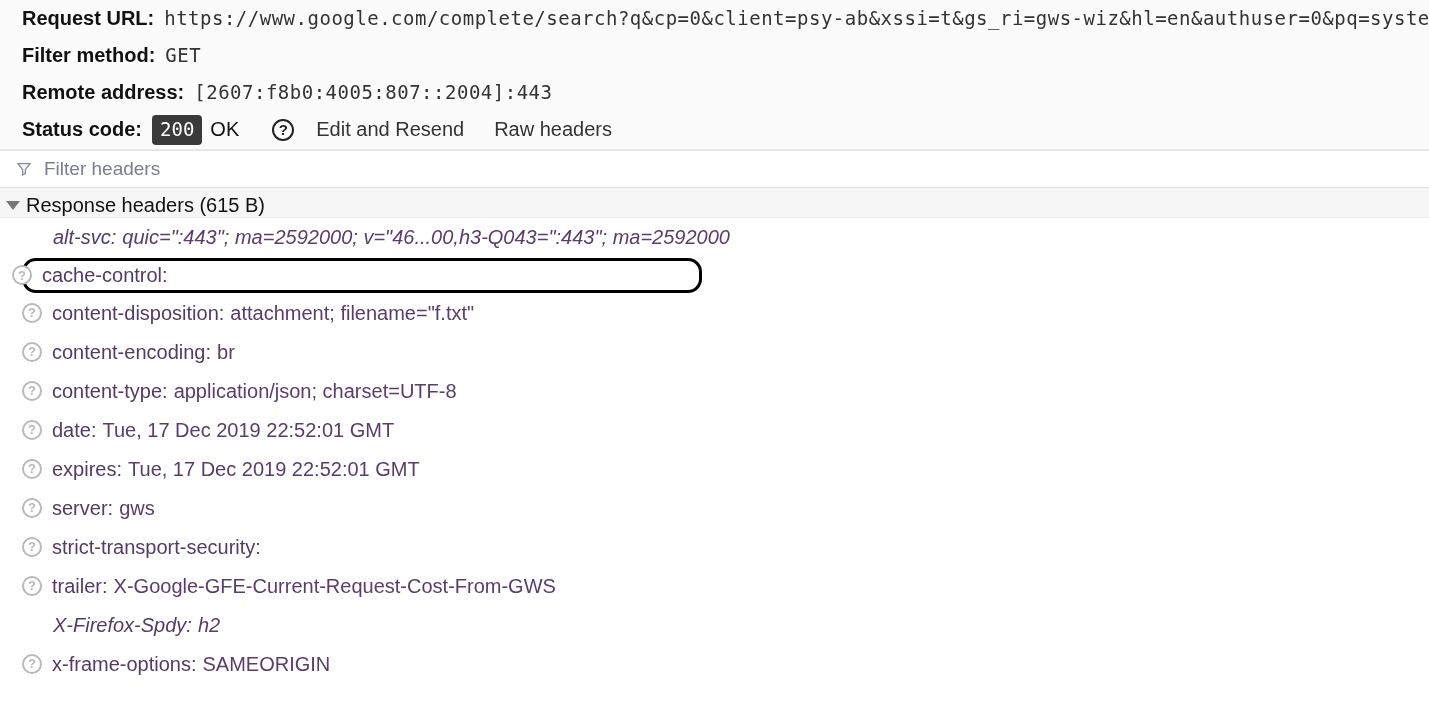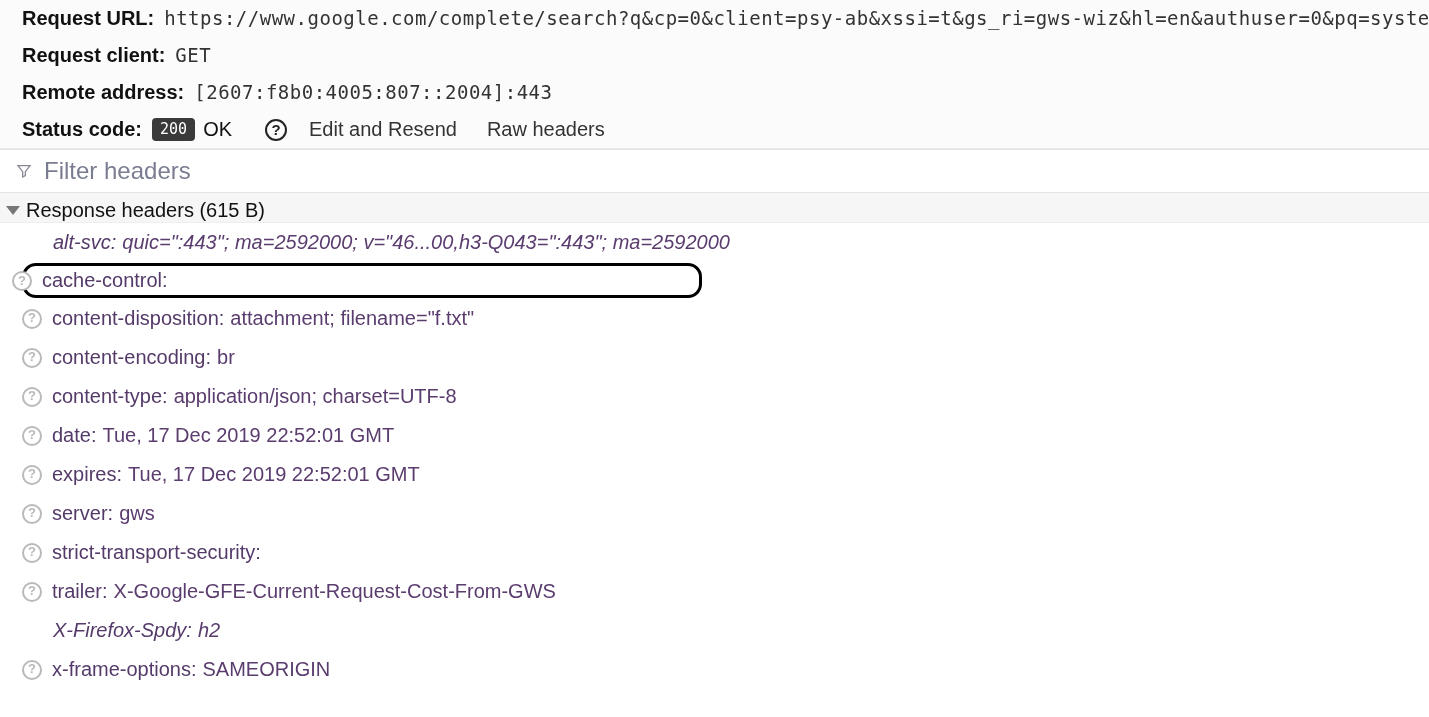--- a/index.html
+++ b/index.html
@@ -32,21 +32,21 @@
     font-family: "Menlo", "Consolas", monospace;
     font-size: 19px;
     color: #333;
     letter-spacing: 0.5px;
   }
   .badge {
     display: inline-block;
     background: #3a3a3a;
     color: #fff;
     font-family: "Menlo", "Consolas", monospace;
-    font-size: 15px;
+    font-size: 19px;
     padding: 1px 8px;
     border-radius: 4px;
     margin-right: 8px;
   }
   .ok { margin-right: 27px; }
   .help-circle {
     display: inline-flex; align-items: center; justify-content: center;
     width: 22px; height: 22px; border: 2px solid #222; border-radius: 50%;
     font-size: 15px; font-weight: 700; color: #222;
     margin: 0 22px 0 6px;
@@ -62,21 +62,21 @@
     background: #fff;
     padding: 6px 16px;
     display: flex; align-items: center;
   }
   .filter-icon {
     width: 16px; height: 16px; margin-right: 10px;
     color: #888a9a;
   }
   .filter-input {
     border: none; outline: none; background: transparent;
-    font-size: 24px; color: #6a6d82; width: 400px;
+    font-size: 19px; color: #6a6d82; width: 400px;
     font-family: inherit;
   }
   .filter-input::placeholder { color: #7a7d91; }
   .section-title {
     display: flex; align-items: center;
     padding: 6px 6px 0 6px;
     background: #f6f6f6;
     border-bottom: 1px solid #eee;
     cursor: pointer;
   }
@@ -110,21 +110,21 @@
 </style>
 </head>
 <body>
 
 <div class="panel">
   <div class="row">
     <span class="label">Request URL:</span>
     <span class="value-mono">https://www.google.com/complete/search?q&amp;cp=0&amp;client=psy-ab&amp;xssi=t&amp;gs_ri=gws-wiz&amp;hl=en&amp;authuser=0&amp;pq=system design interview&amp;</span>
   </div>
   <div class="row">
-    <span class="label">Request client:</span>
+    <span class="label">Filter method:</span>
     <span class="value-mono">GET</span>
   </div>
   <div class="row">
     <span class="label">Remote address:</span>
     <span class="value-mono">[2607:f8b0:4005:807::2004]:443</span>
   </div>
   <div class="row">
     <span class="label">Status code:</span>
     <span class="badge">200</span>
     <span class="ok">OK</span>

